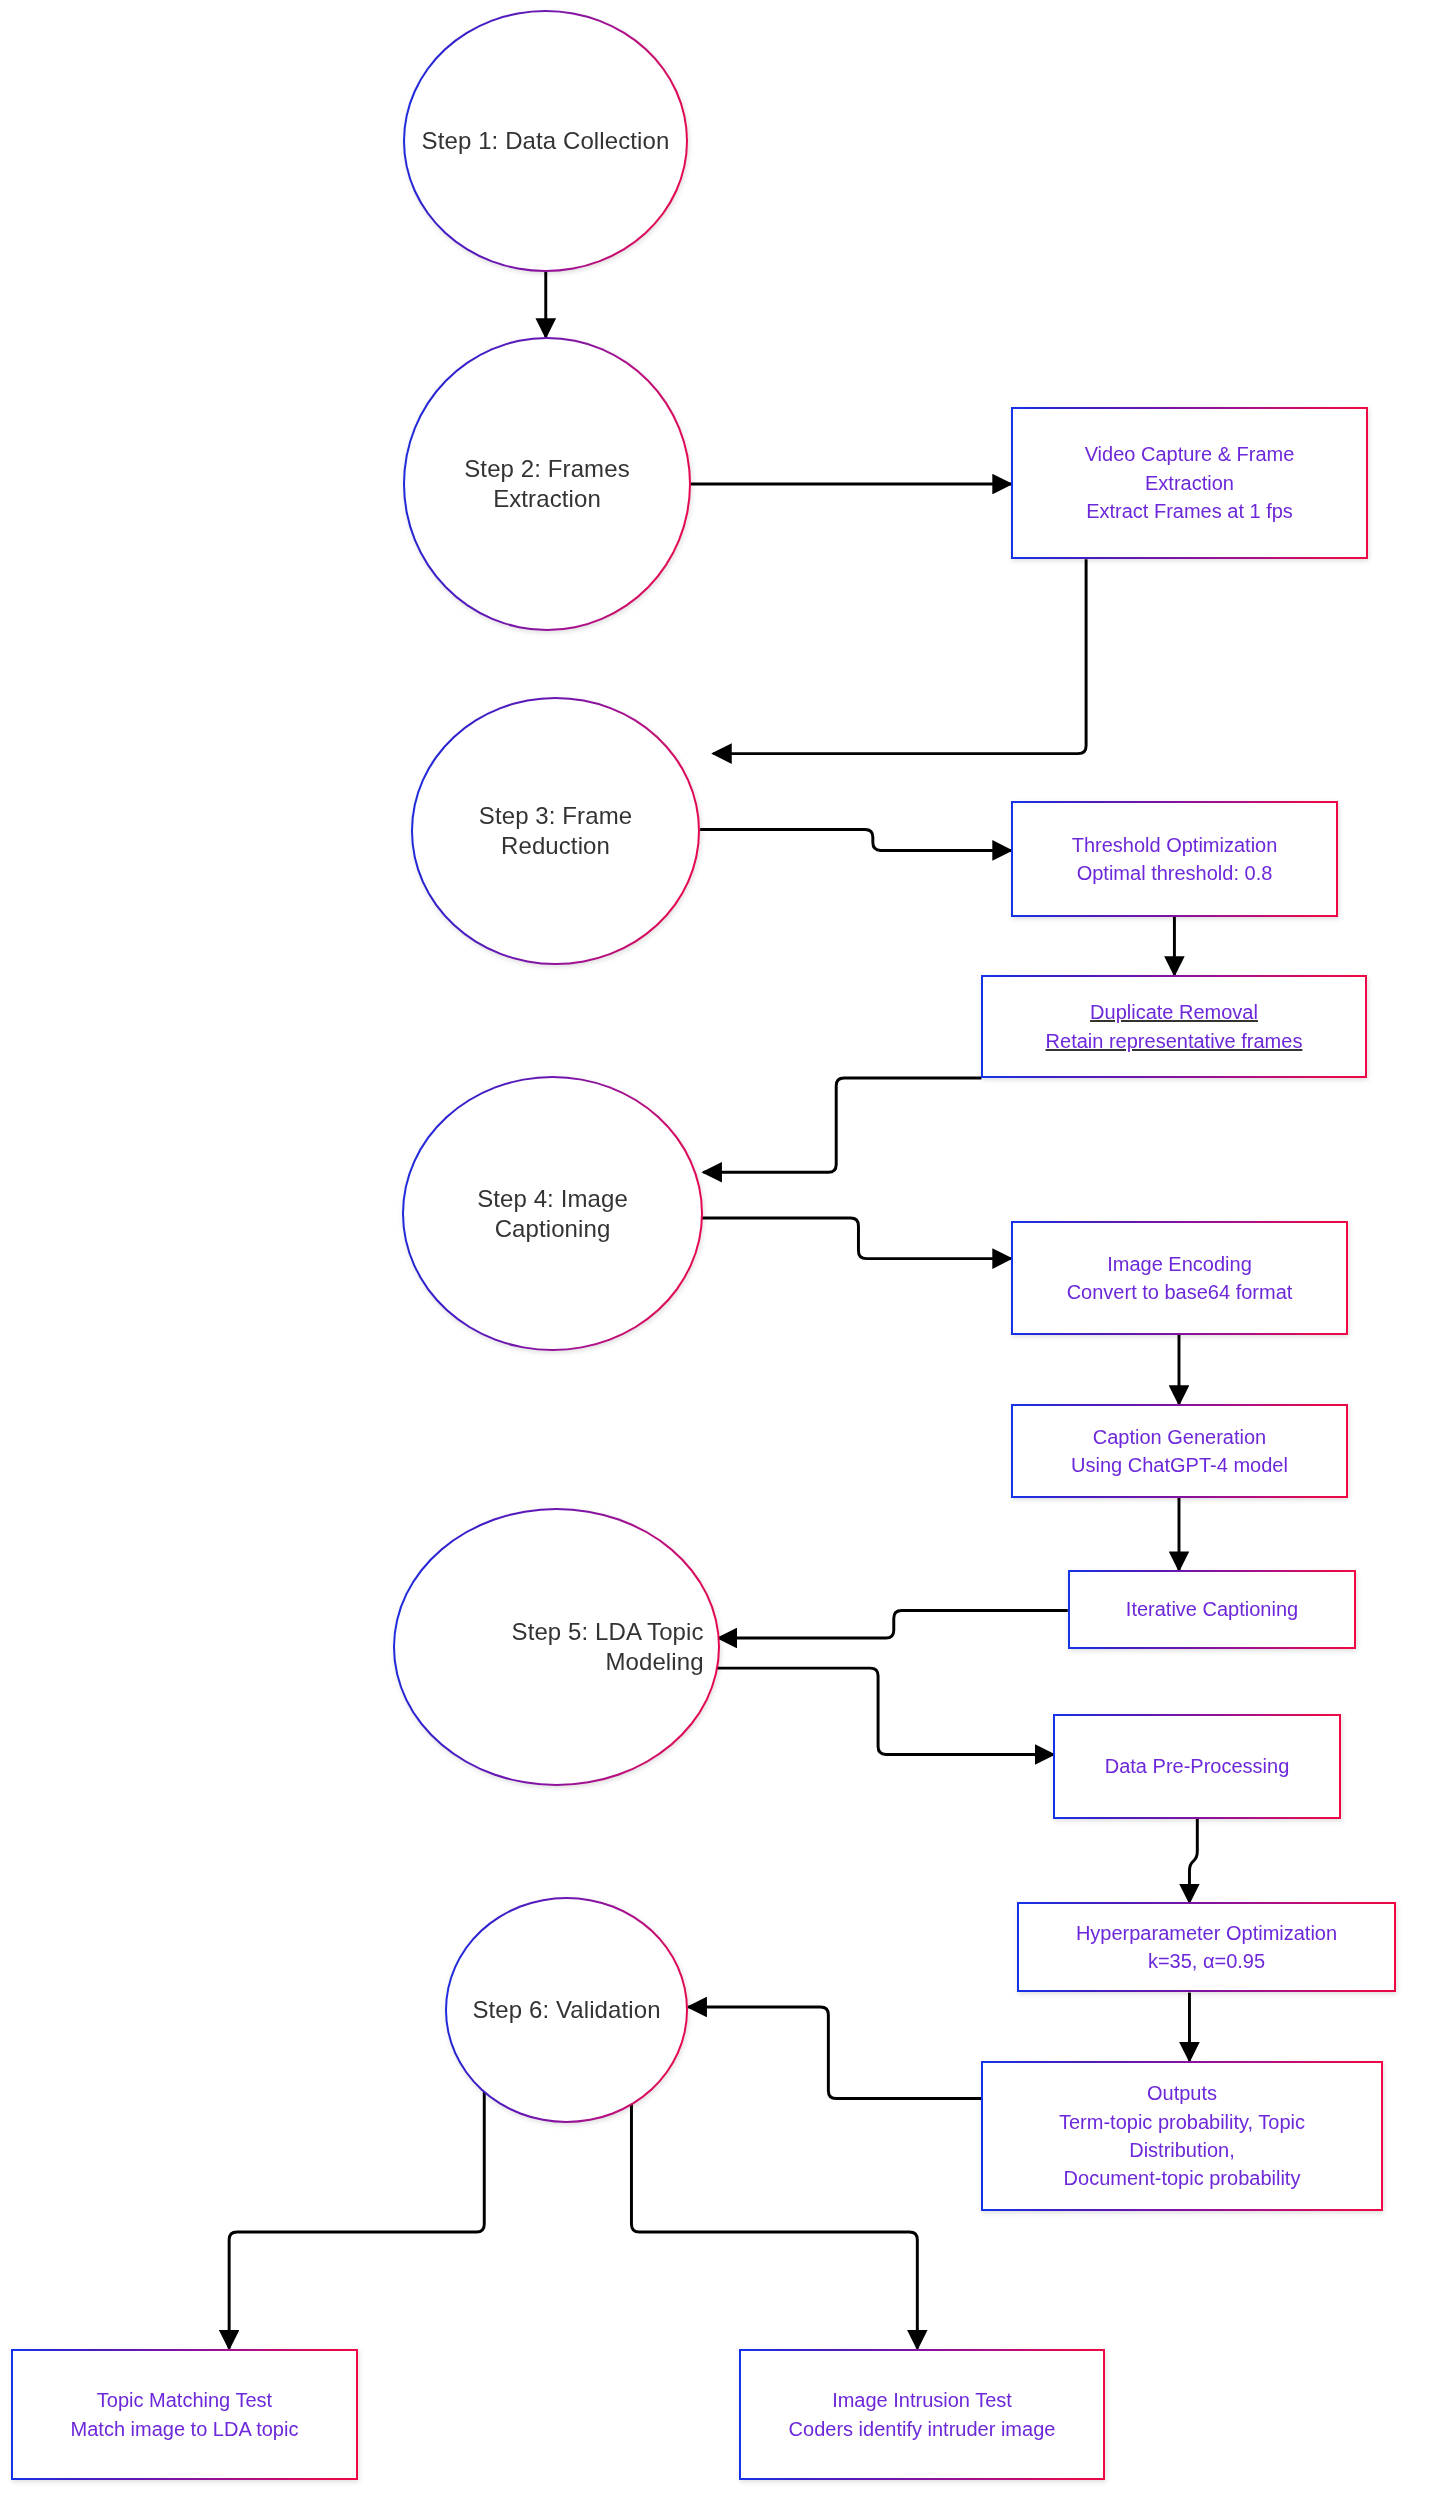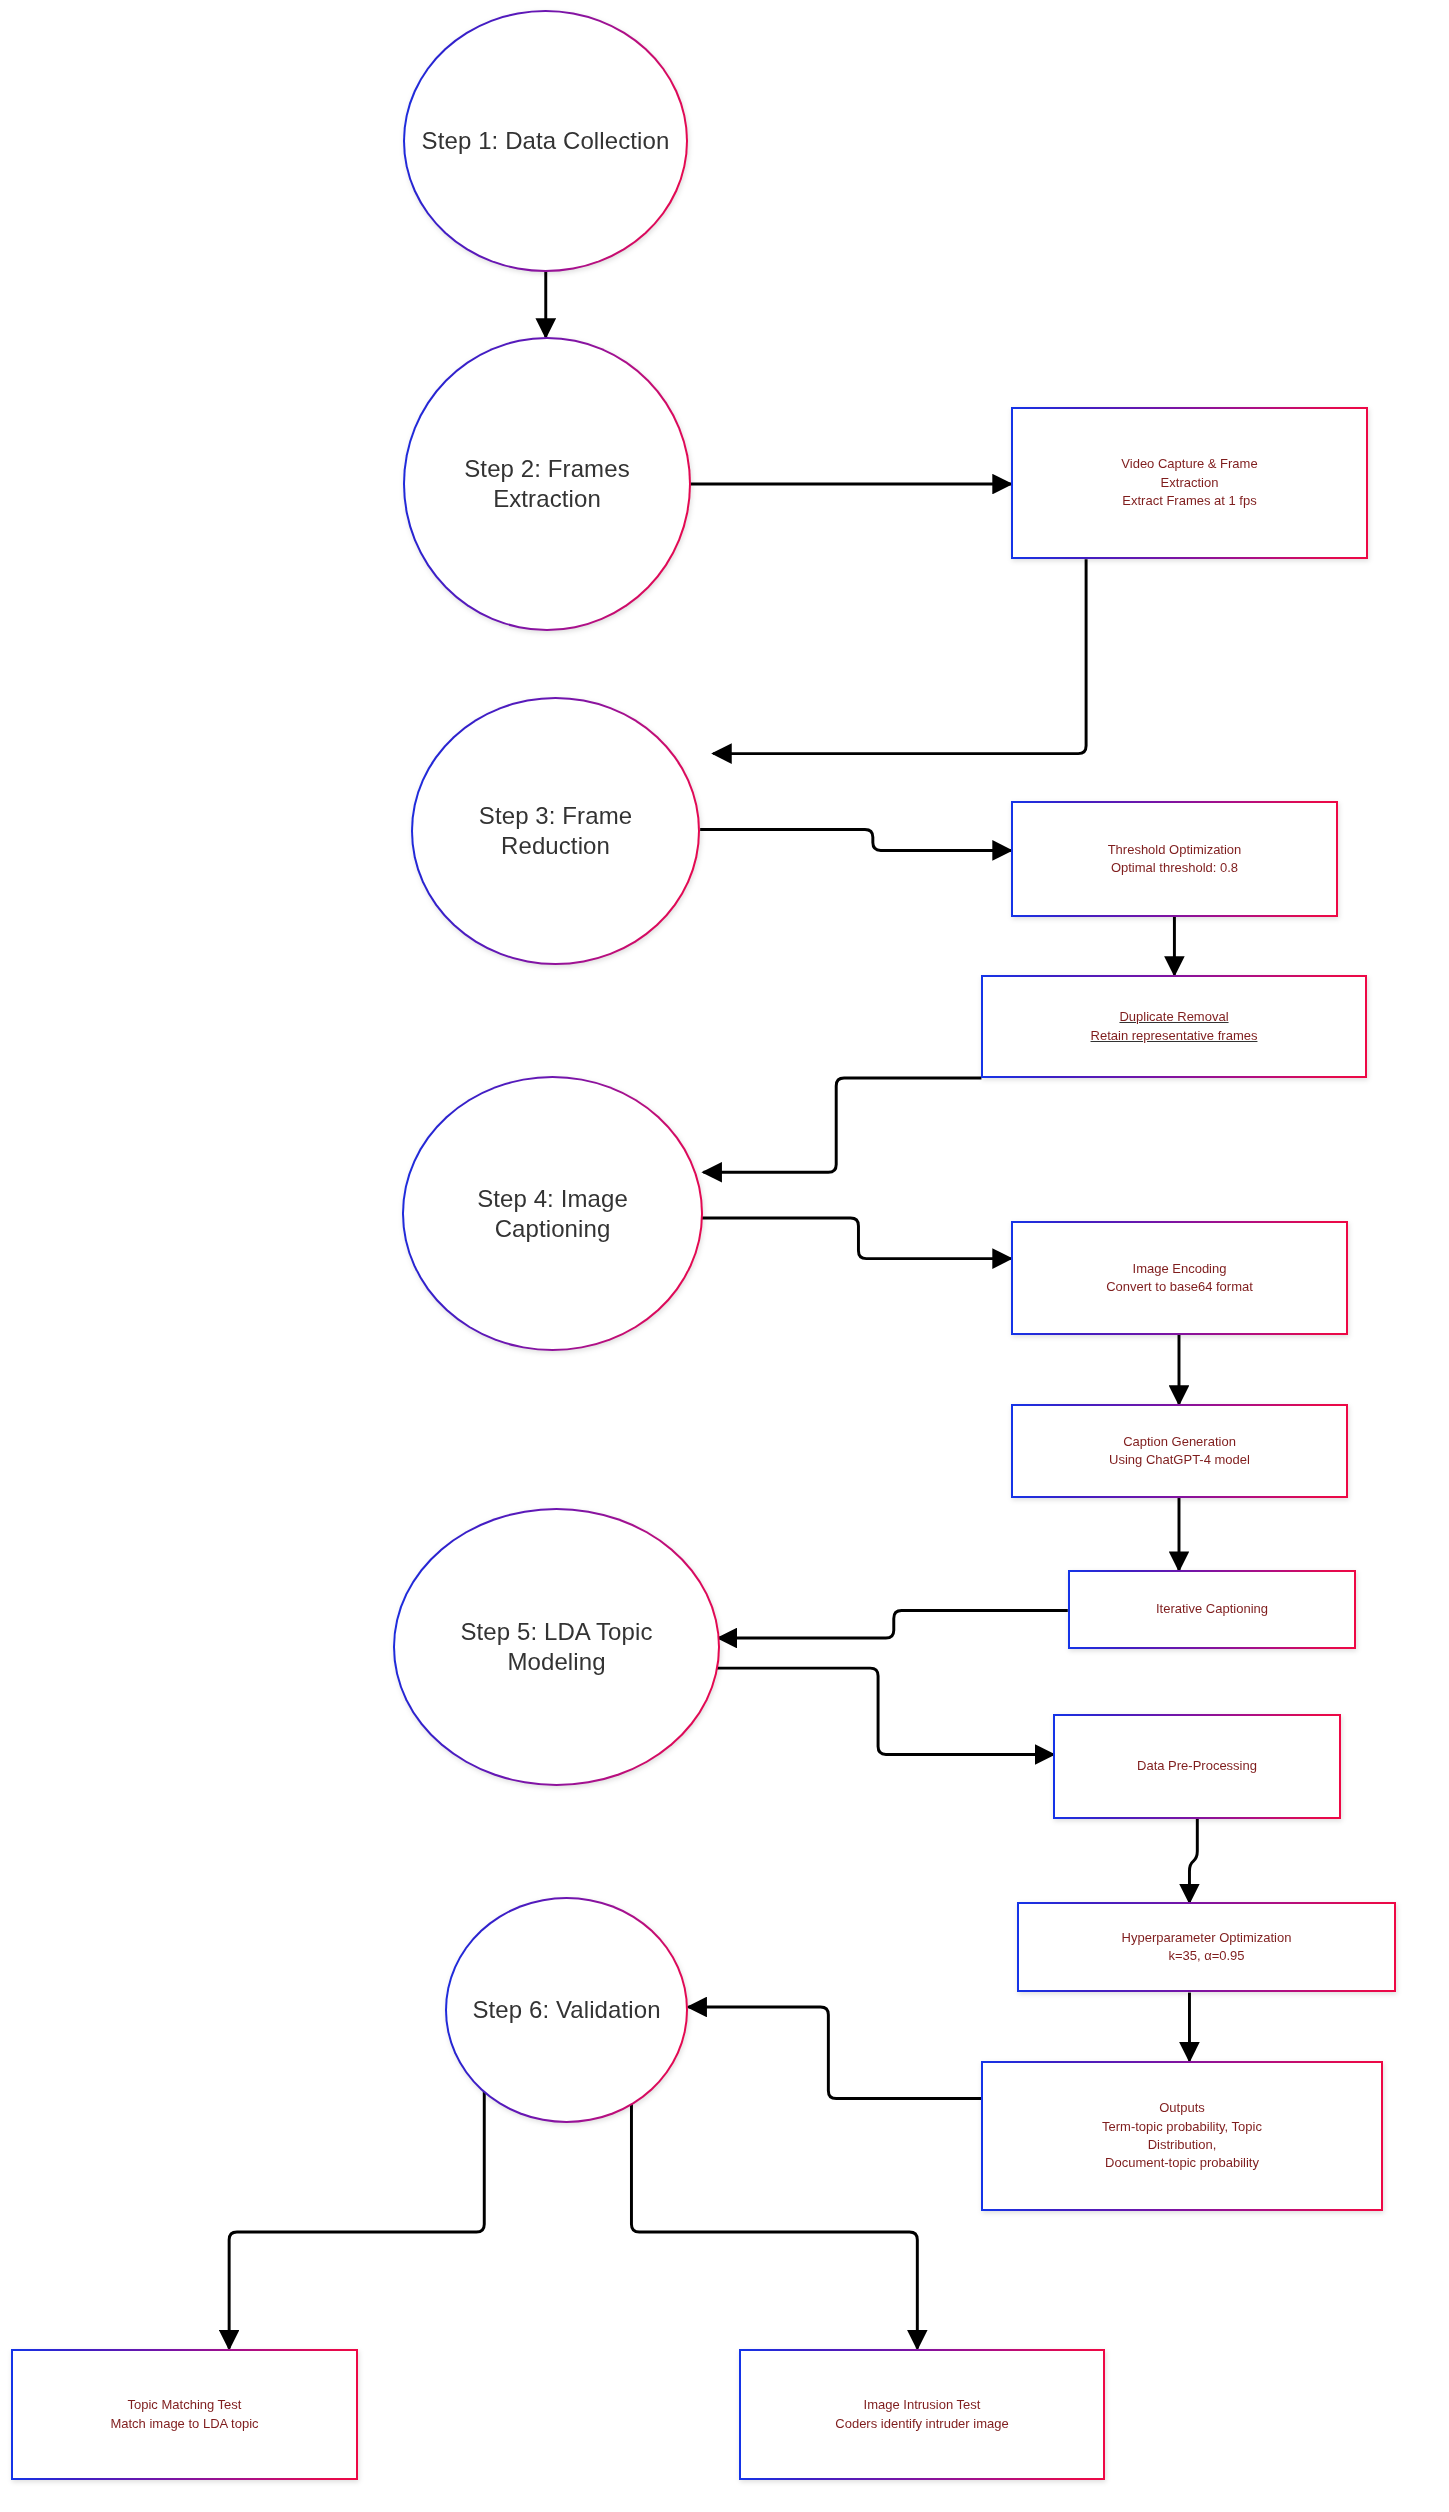--- a/index.html
+++ b/index.html
@@ -71,23 +71,23 @@
   }
   .rect-inner {
     width: 100%;
     height: 100%;
     background: #ffffff;
     display: flex;
     align-items: center;
     justify-content: center;
   }
   .rect-label {
-    font-size: 13px;
+    font-size: 20px;
     line-height: 1.42;
-    color: #7f1d1d;
+    color: #6d28d9;
     padding: 2.6px 9.2px;
     white-space: pre-line;
   }
 </style>
 </head>
 <body>
 
 <div id="canvas">
 
   <svg id="edges" viewBox="0 0 2216 3840">
@@ -149,21 +149,21 @@
       <span class="circle-label">Step 3: Frame Reduction</span>
     </div>
   </div>
 
   <div class="node circle-node" style="left:402px; top:1076px; width:301px; height:275px;">
     <div class="circle-inner">
       <span class="circle-label">Step 4: Image Captioning</span>
     </div>
   </div>
 
-  <div class="node circle-node" style="left:393px; top:1508px; width:327px; height:278px;">
+  <div class="node circle-node" style="left:393px; top:1508px; width:327px; height:278px;text-align:right;">
     <div class="circle-inner">
       <span class="circle-label">Step 5: LDA Topic Modeling</span>
     </div>
   </div>
 
   <div class="node circle-node" style="left:445px; top:1897px; width:243px; height:226px;">
     <div class="circle-inner">
       <span class="circle-label">Step 6: Validation</span>
     </div>
   </div>

